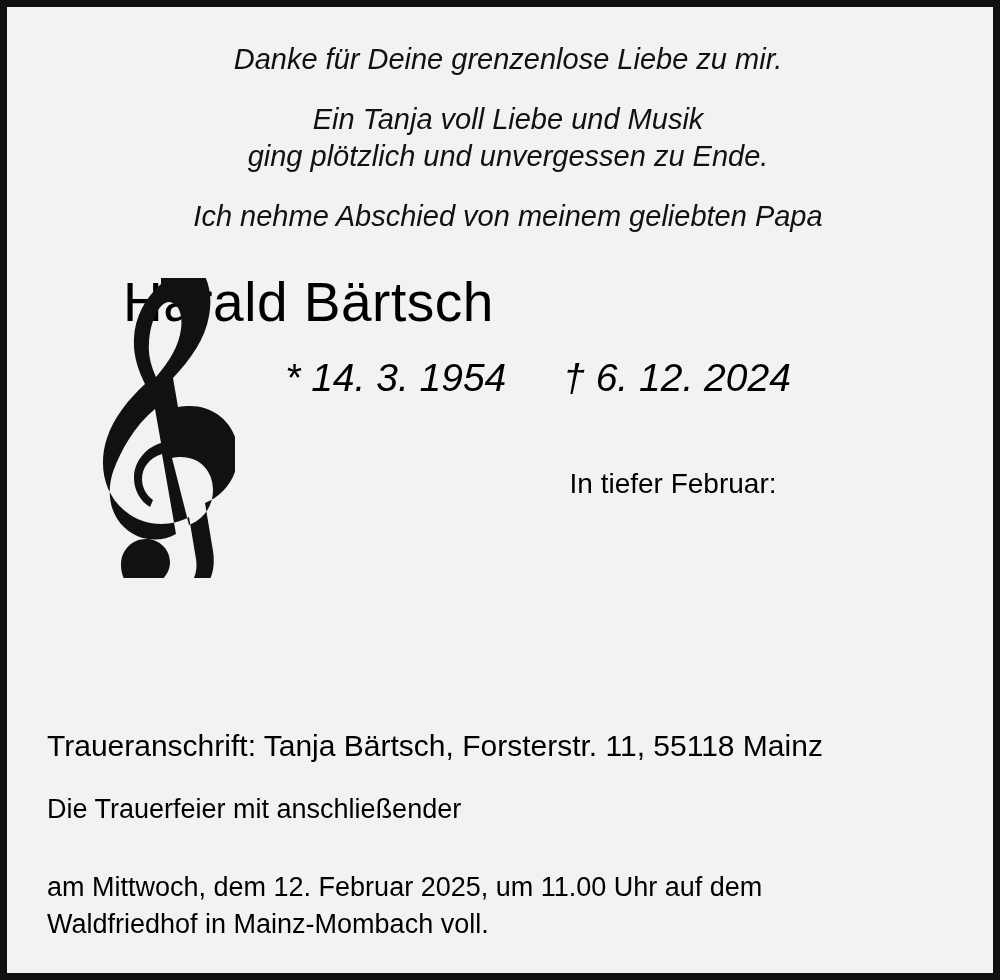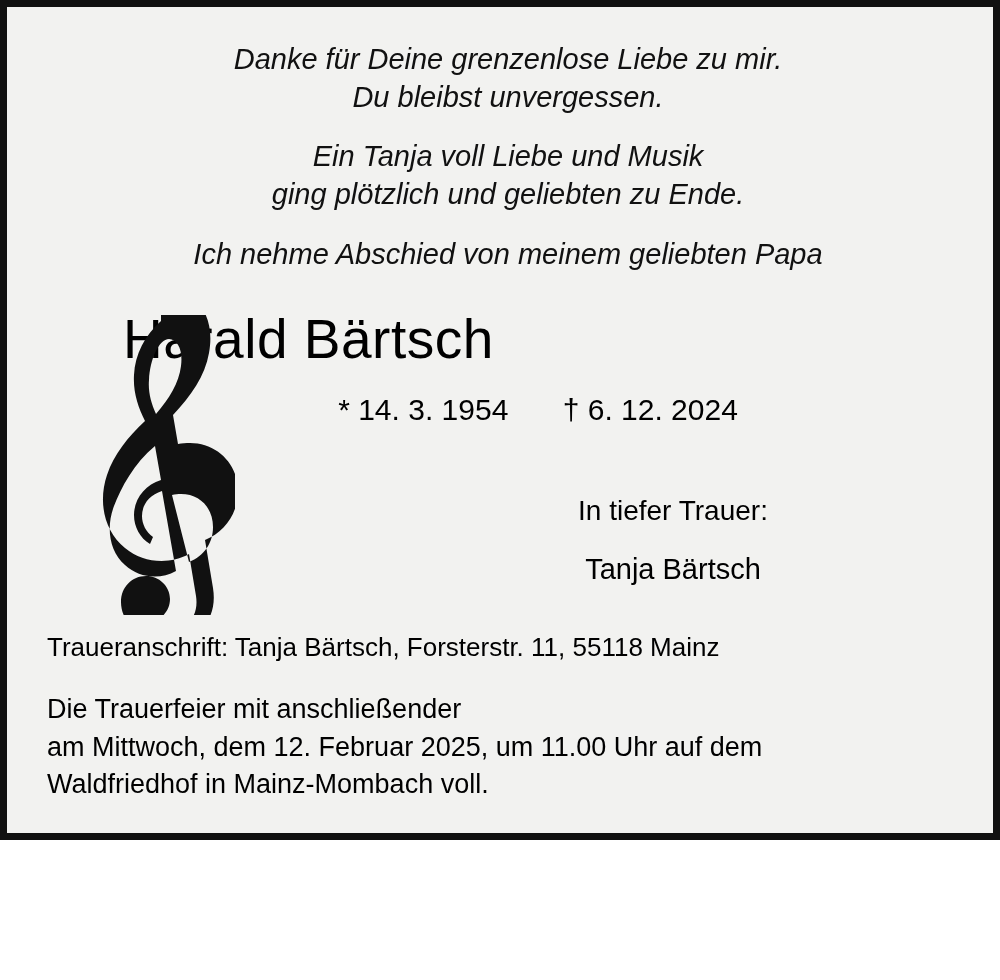--- a/index.html
+++ b/index.html
@@ -9,21 +9,21 @@
   }
   body {
     width: 1000px;
     height: 980px;
     font-family: "Liberation Sans", sans-serif;
     color: #000000;
   }
   .notice {
     box-sizing: border-box;
     width: 1000px;
-    height: 840px;
+    height: 980px;
     border: 7px solid #111111;
     background: #f2f2f0;
     padding: 34px 40px 20px 56px;
     position: relative;
   }
   .verse {
     text-align: center;
     font-style: italic;
     font-size: 29px;
     line-height: 1.30;
@@ -57,23 +57,24 @@
   .name {
     text-align: left;
     font-size: 55px;
     letter-spacing: 0.5px;
     color: #000000;
     margin-left: 60px;
     margin-top: 12px;
   }
   .dates {
     text-align: center;
-    font-size: 30px;
+    font-size: 39px;
     margin-left: 60px;
     margin-top: 22px;
+    font-style: italic;
   }
   .dates .birth {
     margin-right: 46px;
   }
 
   .mourning {
     margin-top: 68px;
     margin-left: 330px;
     text-align: center;
   }
@@ -85,53 +86,53 @@
     font-size: 29px;
   }
 
   .footer {
     position: absolute;
     left: 40px;
     right: 40px;
     bottom: 30px;
   }
   .address {
-    font-size: 26px;
+    font-size: 30px;
     margin-bottom: 28px;
   }
   .ceremony {
     font-size: 27px;
     line-height: 1.38;
     text-align: justify;
   }
   .ceremony .l1 { display: block; }
   .ceremony .l2 { display: block; }
   .ceremony .l3 { display: block; }
   .ceremony .l1 {
     display: flex;
     justify-content: space-between;
   }
   .ceremony .l2 {
     display: flex;
     justify-content: space-between;
+    margin-top: 40px;
   }
 </style>
 </head>
 <body>
 
 <div class="notice">
 
   <div class="verse">
     <div class="stanza">
       <span class="line">Danke für Deine grenzenlose Liebe zu mir.</span>
-      <span class="line">Du bleibst unvergessen.</span>
     </div>
     <div class="stanza">
       <span class="line">Ein Tanja voll Liebe und Musik</span>
-      <span class="line">ging plötzlich und geliebten zu Ende.</span>
+      <span class="line">ging plötzlich und unvergessen zu Ende.</span>
     </div>
     <div class="stanza">
       <span class="line">Ich nehme Abschied von meinem geliebten Papa</span>
     </div>
   </div>
 
   <div class="center-block">
 
     <div class="clef">
       <svg viewBox="0 0 150 300" width="150" height="300" aria-hidden="true">
@@ -183,22 +184,21 @@
     </div>
 
     <div class="name">Harald Bärtsch</div>
 
     <div class="dates">
       <span class="birth">* 14. 3. 1954</span>
       <span class="death">† 6. 12. 2024</span>
     </div>
 
     <div class="mourning">
-      <div class="lead">In tiefer Trauer:</div>
-      <div class="mourner">Tanja Bärtsch</div>
+      <div class="lead">In tiefer Februar:</div>
     </div>
 
   </div>
 
   <div class="footer">
     <div class="address">Traueranschrift: Tanja Bärtsch, Forsterstr. 11, 55118 Mainz</div>
     <div class="ceremony">
       <span class="l1">
         <span>Die  Trauerfeier  mit  anschließender</span>
       </span>

